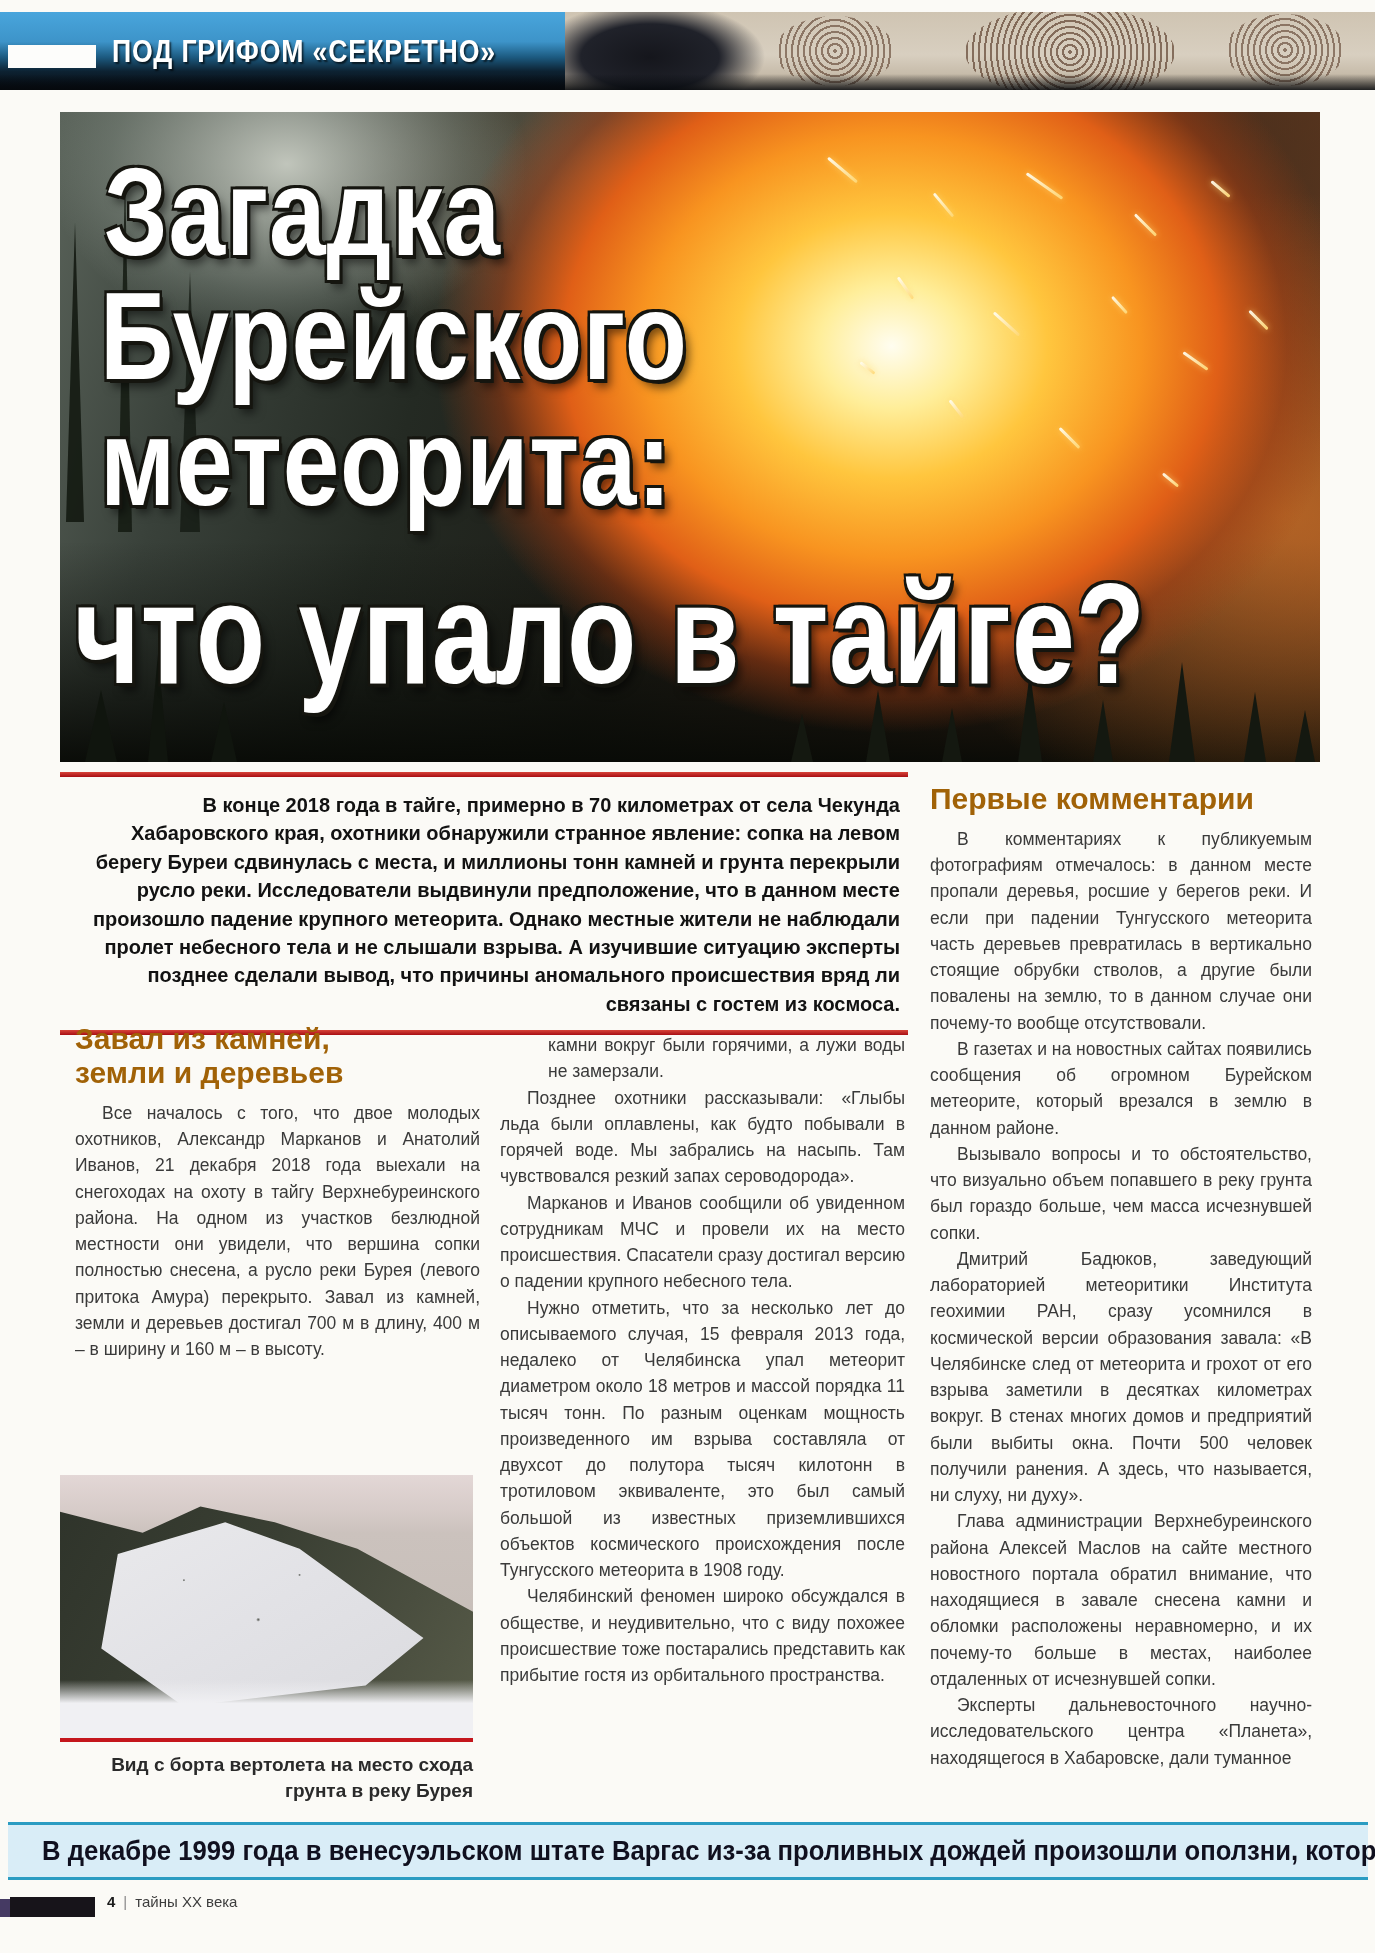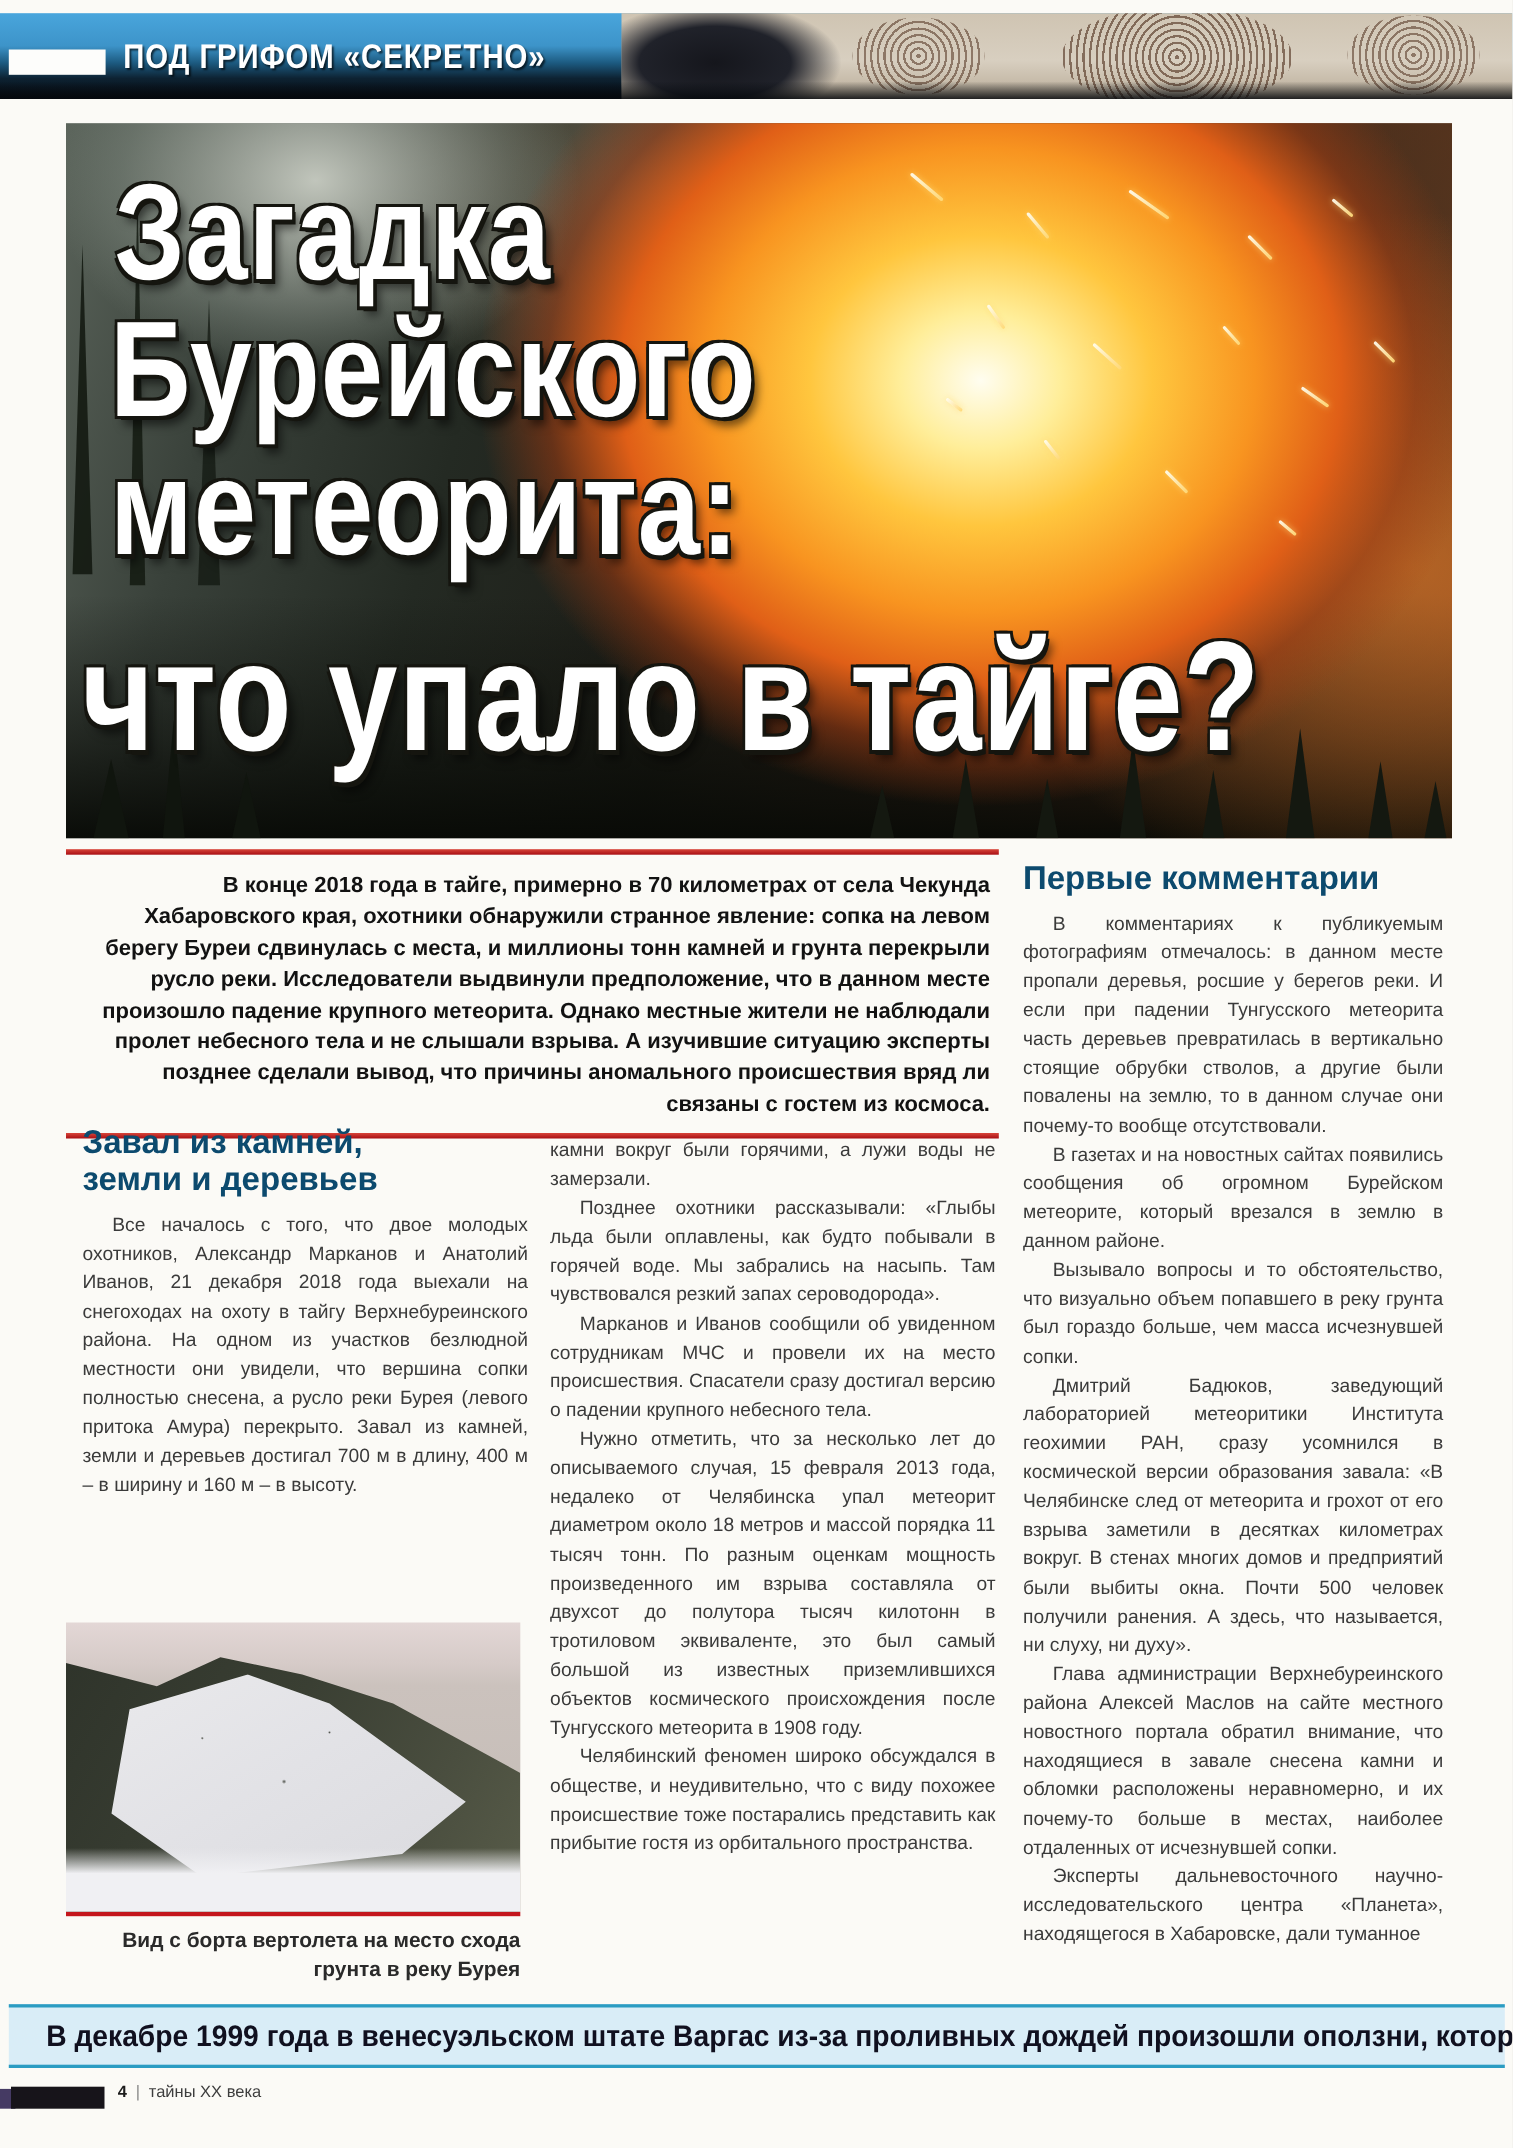--- a/index.html
+++ b/index.html
@@ -50,21 +50,21 @@
   .lead-wrap{position:absolute;left:60px;top:772px;width:848px;}
   .red-rule{height:5px;background:linear-gradient(to bottom,#d8453a,#a80e13);}
   .lead-text{margin:14px 8px 12px 16px;font-size:20px;line-height:1.42;font-weight:700;color:#121212;text-align:right;}
 
   
   .col{position:absolute;color:#3a3a3a;font-size:17.5px;line-height:1.5;text-align:justify;}
   .col p{margin:0;text-indent:27px;}
   .col-left{left:75px;top:1022px;width:405px;}
   .col-middle{left:500px;top:1032px;width:405px;}
   .col-right{left:930px;top:782px;width:382px;}
-  .sec-heading{font-weight:700;color:#0c4a6e;font-size:30px;line-height:1.13;margin:0 0 10px 0;text-indent:0;text-align:left;}
+  .sec-heading{font-weight:700;color:#a16207;font-size:30px;line-height:1.13;margin:0 0 10px 0;text-indent:0;text-align:left;}
   .sec-heading.narrow{max-width:300px;}
 
   
   .photo{position:absolute;left:60px;top:1475px;width:413px;height:263px;overflow:hidden;
     border-bottom:4px solid #c4161c;
     background:linear-gradient(to bottom,#e3d7d6 0%,#d6cbc8 14%,#cbc2bd 22%,#c2bab4 100%);}
   .mtn{position:absolute;left:0;top:0;width:100%;height:100%;
     background:linear-gradient(120deg,#2e332a 0%,#3a3f33 45%,#4a4e3f 75%,#585c49 100%);
     clip-path:polygon(0 14%,20% 22%,34% 12%,52% 18%,72% 28%,100% 52%,100% 100%,0 100%);}
   .scar{position:absolute;left:0;top:0;width:100%;height:100%;
@@ -152,21 +152,21 @@
     <p class="lead-text">В конце 2018 года в тайге, примерно в 70 километрах от села Чекунда Хабаровского края, охотники обнаружили странное явление: сопка на левом берегу Буреи сдвинулась с места, и миллионы тонн камней и грунта перекрыли русло реки. Исследователи выдвинули предположение, что в данном месте произошло падение крупного метеорита. Однако местные жители не наблюдали пролет небесного тела и не слышали взрыва. А изучившие ситуацию эксперты позднее сделали вывод, что причины аномального происшествия вряд ли связаны с гостем из космоса.</p>
     <div class="red-rule"></div>
   </div>
 
   <div class="col col-left">
     <h2 class="sec-heading narrow">Завал из камней, земли и деревьев</h2>
     <p>Все началось с того, что двое молодых охотников, Александр Марканов и Анатолий Иванов, 21 декабря 2018 года выехали на снегоходах на охоту в тайгу Верхнебуреинского района. На одном из участков безлюдной местности они увидели, что вершина сопки полностью снесена, а русло реки Бурея (левого притока Амура) перекрыто. Завал из камней, земли и деревьев достигал 700 м в длину, 400 м – в ширину и 160 м – в высоту.</p>
   </div>
 
   <div class="col col-middle">
-    <p style="text-indent:0;">камни вокруг были горячими, а лужи воды не замерзали.</p>
+    <p style="text-indent:0;margin-left:48px;">камни вокруг были горячими, а лужи воды не замерзали.</p>
     <p>Позднее охотники рассказывали: «Глыбы льда были оплавлены, как будто побывали в горячей воде. Мы забрались на насыпь. Там чувствовался резкий запах сероводорода».</p>
     <p>Марканов и Иванов сообщили об увиденном сотрудникам МЧС и провели их на место происшествия. Спасатели сразу достигал версию о падении крупного небесного тела.</p>
     <p>Нужно отметить, что за несколько лет до описываемого случая, 15 февраля 2013 года, недалеко от Челябинска упал метеорит диаметром около 18 метров и массой порядка 11 тысяч тонн. По разным оценкам мощность произведенного им взрыва составляла от двухсот до полутора тысяч килотонн в тротиловом эквиваленте, это был самый большой из известных приземлившихся объектов космического происхождения после Тунгусского метеорита в 1908 году.</p>
     <p>Челябинский феномен широко обсуждался в обществе, и неудивительно, что с виду похожее происшествие тоже постарались представить как прибытие гостя из орбитального пространства.</p>
   </div>
 
   <div class="col col-right">
     <h2 class="sec-heading">Первые комментарии</h2>
     <p>В комментариях к публикуемым фотографиям отмечалось: в данном месте пропали деревья, росшие у берегов реки. И если при падении Тунгусского метеорита часть деревьев превратилась в вертикально стоящие обрубки стволов, а другие были повалены на землю, то в данном случае они почему-то вообще отсутствовали.</p>
     <p>В газетах и на новостных сайтах появились сообщения об огромном Бурейском метеорите, который врезался в землю в данном районе.</p>

